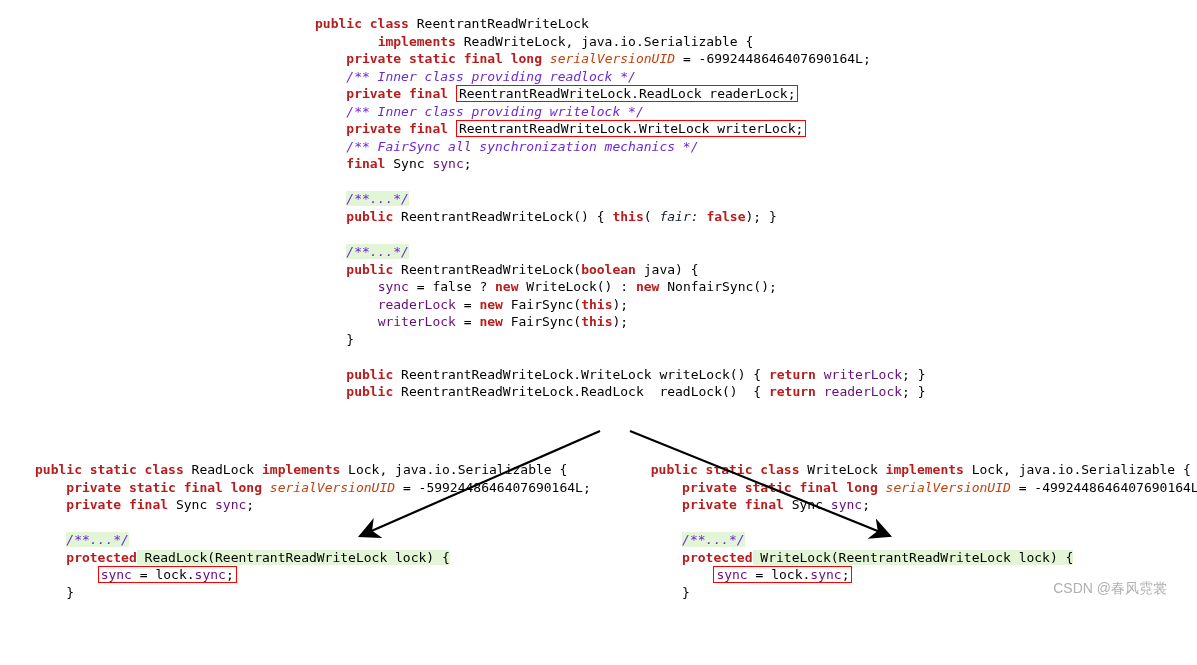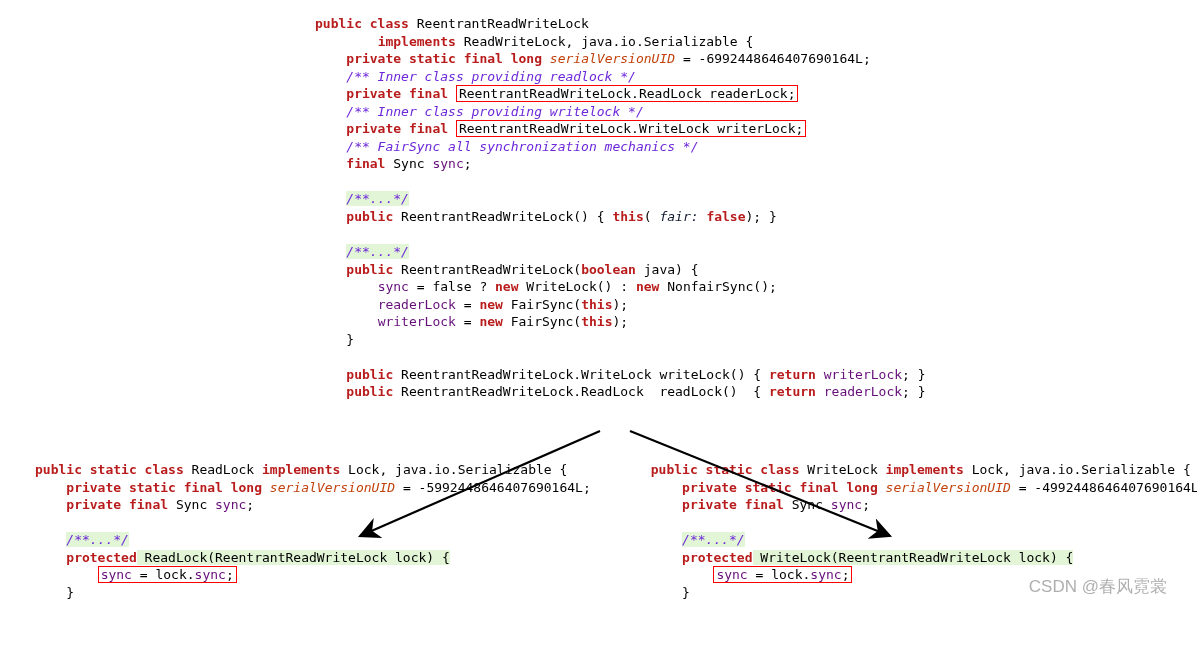--- a/index.html
+++ b/index.html
@@ -26,21 +26,21 @@
   .bottom-wrap { display: flex; gap: 60px; margin-top: 60px; }
   .bottom-left, .bottom-right { flex: 1; }
   .bottom-left { margin-left: 20px; }
   .arrow-svg { position: absolute; left: 290px; top: 426px; pointer-events: none; }
   .watermark {
     position: absolute;
     right: 30px;
     bottom: 18px;
     color: rgba(120,120,120,0.6);
     font-family: sans-serif;
-    font-size: 17px;
+    font-size: 14px;
     font-weight: 300;
   }
 </style>
 </head>
 <body>
 
 <div class="top-block">
 <pre><span class="kw">public</span> <span class="kw">class</span><span> ReentrantReadWriteLock</span>
         <span class="kw">implements</span><span> ReadWriteLock, java.io.Serializable {</span>
     <span class="kw">private</span> <span class="kw">static</span> <span class="kw">final</span> <span class="kw">long</span> <span class="sv">serialVersionUID</span><span> = </span><span>-</span><span class="num">6992448646407690164L</span><span>;</span>

